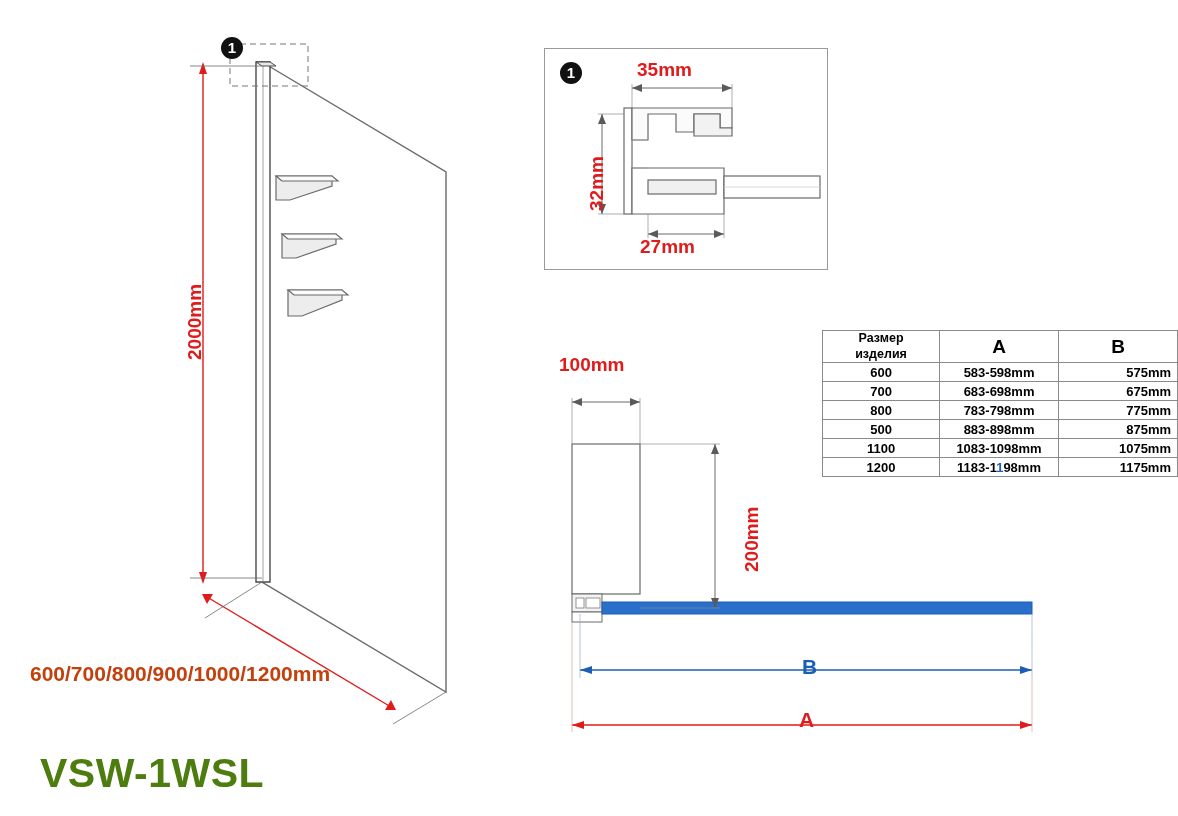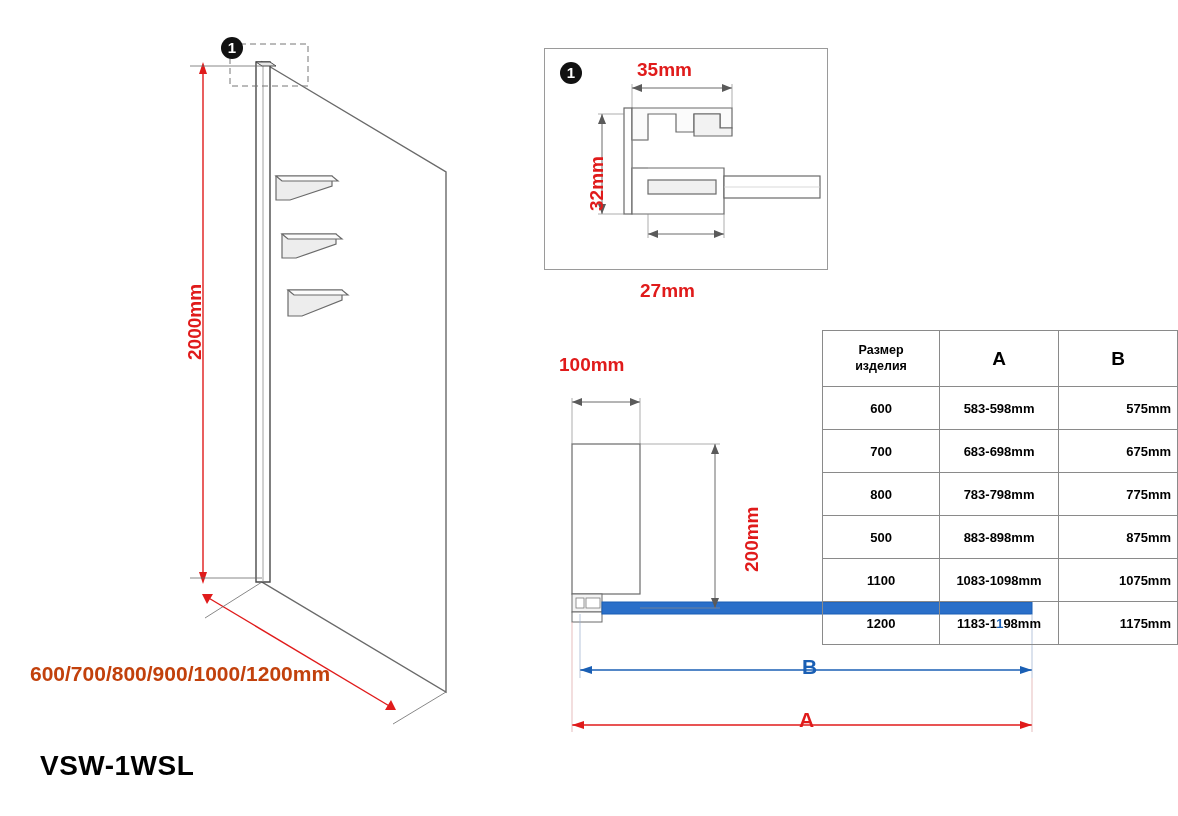--- a/index.html
+++ b/index.html
@@ -33,43 +33,43 @@
   
   .spec-table {
     position: absolute;
     border-collapse: collapse;
     font-size: 13px;
     color: #000;
   }
   .spec-table td, .spec-table th {
     border: 1px solid #8a8a8a;
     text-align: center;
-    padding: 12px 6px;
+    padding: 0 6px;
     font-weight: bold;
     height: 18px;
   }
   .spec-table th.hdr-small {
     font-size: 12.5px;
     font-weight: bold;
     width: 108px;
     line-height: 1.25;
   }
   .spec-table th.hdr-ab {
     font-size: 19px;
     font-weight: bold;
   }
   .spec-table td.c1 { width: 108px; font-size: 13px; }
   .spec-table td.c2 { width: 110px; font-size: 13px; }
   .spec-table td.c3 { width: 110px; font-size: 13px; text-align: right; }
   .hl { color: #1a5fb4; }
 
   .model-label {
-    font-size: 28px;
-    font-weight: bold;
-    color: #000000;
+    font-size: 41px;
+    font-weight: bold;
+    color: #4d7c0f;
     letter-spacing: 0.5px;
   }
   .size-list {
     font-size: 21px;
     font-weight: bold;
     color: #c2410c;
   }
   .callout-num {
     width: 22px; height: 22px;
     border-radius: 50%;
@@ -174,21 +174,21 @@
 
       <line x1="104" y1="186" x2="180" y2="186" stroke="#6a6a6a" stroke-width="1"></line>
       <polygon points="104,186 114,182 114,190" fill="#5a5a5a"></polygon>
       <polygon points="180,186 170,182 170,190" fill="#5a5a5a"></polygon>
       <line x1="104" y1="166" x2="104" y2="190" stroke="#8a8a8a" stroke-width="0.7"></line>
       <line x1="180" y1="166" x2="180" y2="190" stroke="#8a8a8a" stroke-width="0.7"></line>
     </svg>
 
     <div class="abs dim-text" style="left:93px; top:11px;">35mm</div>
     <div class="abs vert dim-text" style="left:42px; top:163px;">32mm</div>
-    <div class="abs dim-text" style="left:96px; top:188px;margin-top:44px;">27mm</div>
+    <div class="abs dim-text" style="left:96px; top:188px;">27mm</div>
   </div>
 
   <div class="abs" style="left:540px; top:330px; width:560px; height:420px;">
     <svg width="560" height="420" viewBox="0 0 560 420">
 
       <rect x="32" y="114" width="68" height="150" fill="#ffffff" stroke="#6a6a6a" stroke-width="1.2"></rect>
 
       <rect x="32" y="264" width="30" height="18" fill="#f4f4f4" stroke="#6a6a6a" stroke-width="1"></rect>
       <rect x="36" y="268" width="8" height="10" fill="#ffffff" stroke="#7a7a7a" stroke-width="0.8"></rect>
       <rect x="46" y="268" width="14" height="10" fill="#ffffff" stroke="#7a7a7a" stroke-width="0.8"></rect>

